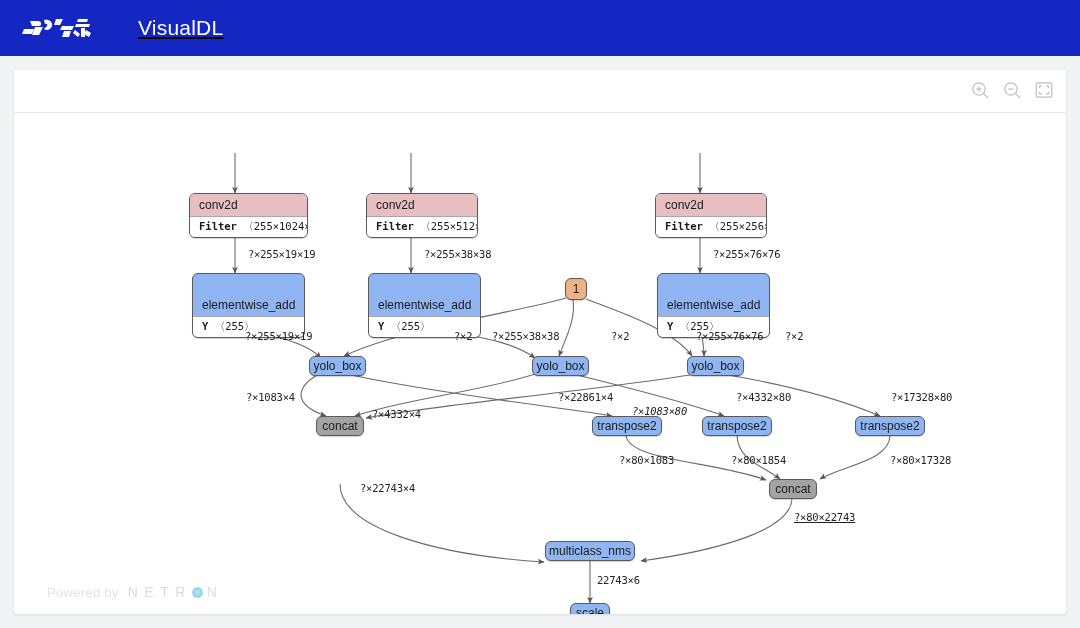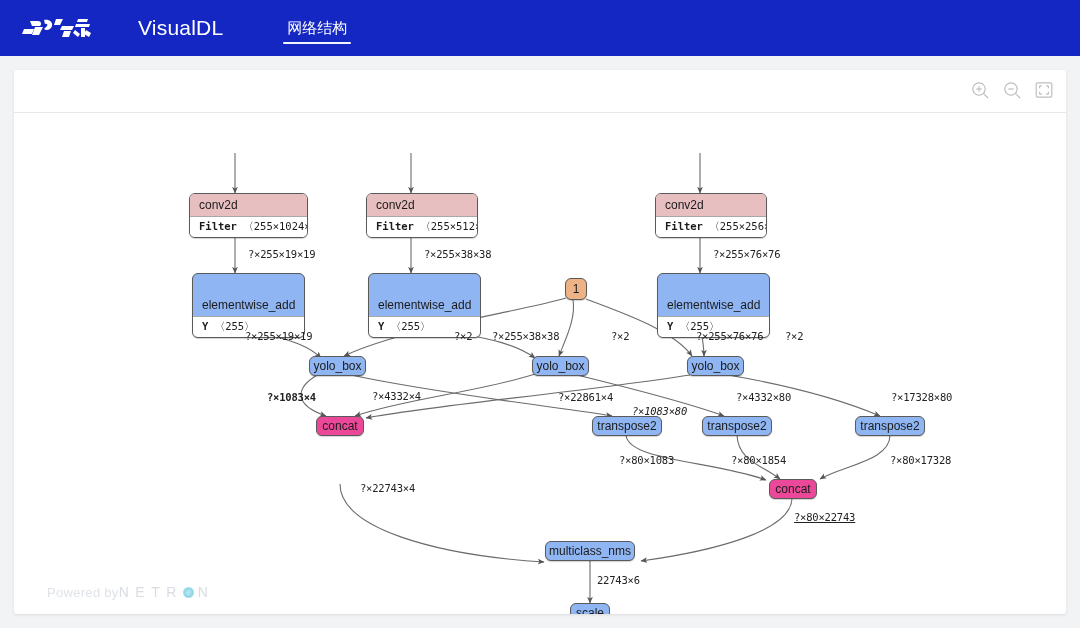--- a/index.html
+++ b/index.html
@@ -6,21 +6,21 @@
   body{
     width:1080px;height:628px;overflow:hidden;
     background:#f2f3f5;
     font-family:"Liberation Sans","DejaVu Sans",sans-serif;
   }
   
   .header{
     position:absolute;left:0;top:0;width:1080px;height:56px;
     background:#1527c2;display:flex;align-items:center;
   }
-  .brand{display:flex;align-items:center;margin-left:18px;gap:10px;}
+  .brand{display:flex;align-items:center;margin-left:18px;gap:10px;text-decoration:underline;}
   .brand-logo{width:110px;height:30px;position:relative;}
   .brand-title{
     color:#ffffff;font-size:21px;letter-spacing:.2px;font-weight:400;
   }
   .nav{margin-left:60px;display:flex;align-items:center;height:56px;}
   .nav-item{
     color:#ffffff;font-size:15px;height:56px;display:flex;align-items:center;
     position:relative;padding:0 4px;cursor:pointer;
   }
   .nav-item.active:after{
@@ -58,30 +58,30 @@
     font-family:"DejaVu Sans Mono","Liberation Mono",monospace;
   }
   .node .attr b{font-weight:bold;}
   .node.conv .hdr{background:#e8bfc0;}
   .node.simple{
     display:flex;align-items:center;justify-content:center;
     font-size:12px;line-height:13px;white-space:nowrap;padding:0 9px;
   }
   .node.blue{background:#8fb5f2;}
   .node.blue .hdr{background:#8fb5f2;margin-top:20px;}
-  .node.purple{background:#ec4899;}
+  .node.purple{background:#a3a3a3;}
   .node.orange{background:#eeb287;}
   .elabel{
     position:absolute;font-size:10.5px;color:#222;white-space:nowrap;
     font-family:"DejaVu Sans Mono","Liberation Mono",monospace;
     letter-spacing:-.2px;
   }
   
   .powered{
-    position:absolute;left:47px;top:584px;display:flex;align-items:center;
+    position:absolute;left:47px;top:584px;display:flex;align-items:center;gap:9px;
     font-size:13px;color:#dfe3e8;letter-spacing:.3px;
   }
   .netron{display:flex;align-items:center;gap:4px;font-size:14px;color:#d8dde3;letter-spacing:2.5px;}
   .netron-o{
     width:11px;height:11px;border-radius:50%;
     background:radial-gradient(circle at 50% 50%,#bfe9f2 0%,#8fd6e8 55%,#d7f0f7 100%);
     display:inline-block;
   }
 </style>
 </head>
@@ -101,25 +101,20 @@
           <path d="M46 18 L53 18 L51 24 L44 24 Z"></path>
           <path d="M60 6 L70 6 L69 9 L59 9 Z"></path>
           <path d="M58 11 L72 11 L71 14 L57 14 Z"></path>
           <path d="M63 15 L67 15 L67 24 L63 24 Z"></path>
           <path d="M57 17 L62 21 L60 24 L55 20 Z"></path>
           <path d="M68 17 L73 20 L71 24 L66 21 Z"></path>
         </g>
       </svg>
     </div>
     <div class="brand-title">VisualDL</div>
-  </div>
-  <div class="nav">
-    <div class="nav-item active">
-      <span>网络结构</span>
-    </div>
   </div>
 </div>
 
 <div class="card">
 
   <div class="toolbar">
     <span class="tb-btn">
       <svg width="20" height="20" viewBox="0 0 20 20" fill="none" stroke="#8a8a8a" stroke-width="1.2">
         <circle cx="9" cy="9" r="6.2"></circle>
           <line x1="13.4" y1="13.4" x2="18" y2="18"></line>
@@ -270,22 +265,22 @@
 
     <div class="elabel" style="left:234px;top:135px;">?×255×19×19</div>
     <div class="elabel" style="left:410px;top:135px;">?×255×38×38</div>
     <div class="elabel" style="left:699px;top:135px;">?×255×76×76</div>
     <div class="elabel" style="left:231px;top:217px;">?×255×19×19</div>
     <div class="elabel" style="left:440px;top:217px;">?×2</div>
     <div class="elabel" style="left:478px;top:217px;">?×255×38×38</div>
     <div class="elabel" style="left:597px;top:217px;">?×2</div>
     <div class="elabel" style="left:682px;top:217px;">?×255×76×76</div>
     <div class="elabel" style="left:771px;top:217px;">?×2</div>
-    <div class="elabel" style="left:253px;top:278px;font-weight:bold;">?×1083×4</div>
-    <div class="elabel" style="left:358px;top:277px;">?×4332×4</div>
+    <div class="elabel" style="left:232px;top:278px;">?×1083×4</div>
+    <div class="elabel" style="left:358px;top:295px;">?×4332×4</div>
     <div class="elabel" style="left:544px;top:278px;">?×22861×4</div>
     <div class="elabel" style="left:618px;top:292px;font-style:italic;">?×1083×80</div>
     <div class="elabel" style="left:722px;top:278px;">?×4332×80</div>
     <div class="elabel" style="left:877px;top:278px;">?×17328×80</div>
     <div class="elabel" style="left:605px;top:341px;">?×80×1083</div>
     <div class="elabel" style="left:717px;top:341px;">?×80×1854</div>
     <div class="elabel" style="left:876px;top:341px;">?×80×17328</div>
     <div class="elabel" style="left:330px;top:369px;margin-left:16px;">?×22743×4</div>
     <div class="elabel" style="left:780px;top:398px;text-decoration:underline;">?×80×22743</div>
     <div class="elabel" style="left:583px;top:461px;">22743×6</div>

